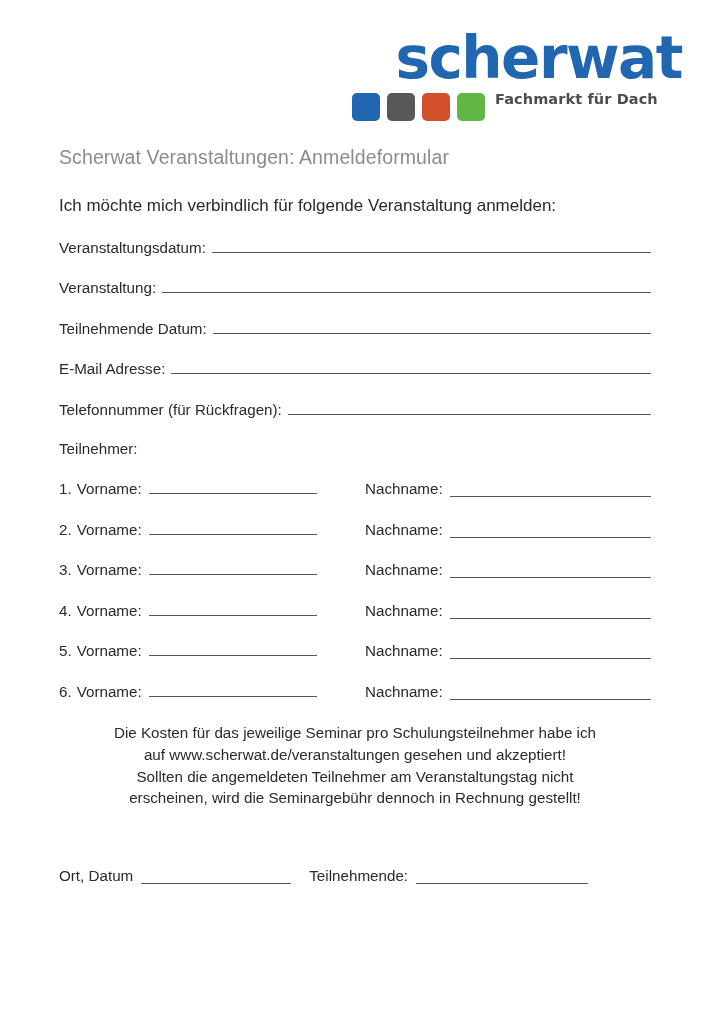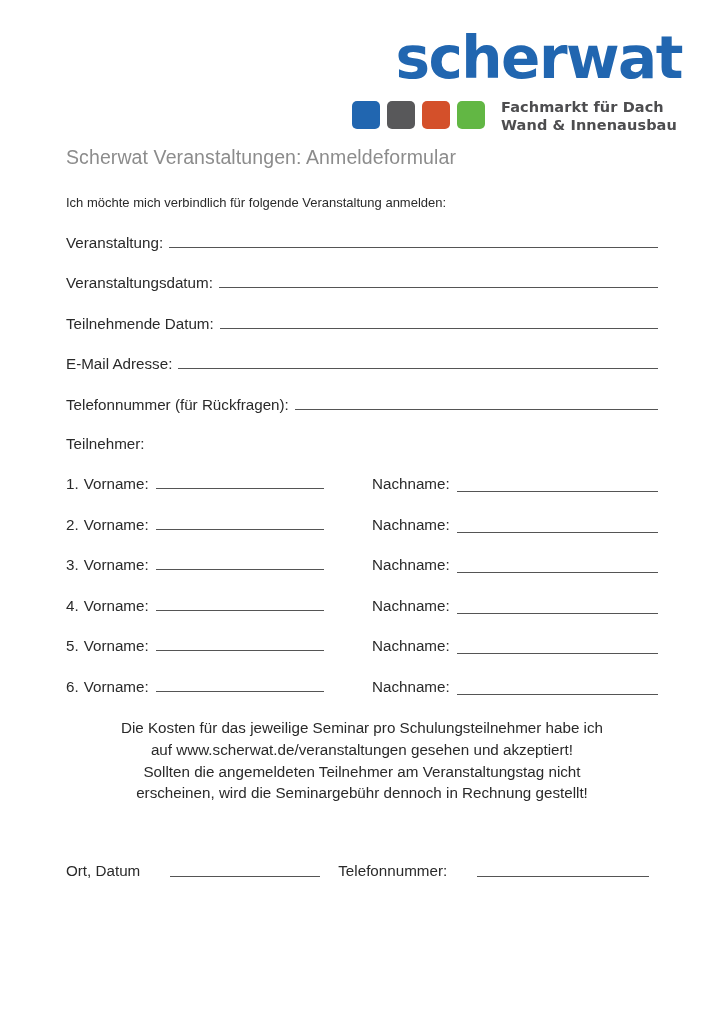--- a/index.html
+++ b/index.html
@@ -33,27 +33,27 @@
   }
   .logo-wordmark {
     font-family: "DejaVu Sans", sans-serif;
     font-size: 58px;
     line-height: 0.92;
     font-weight: 700;
     letter-spacing: -1.5px;
     color: #2166b0;
     text-align: right;
     display: block;
-    margin: 0 0 14px 0;
+    margin: 0 0 6px 0;
   }
   .logo-lower {
     display: flex;
     align-items: flex-start;
     justify-content: flex-start;
-    gap: 16px;
+    gap: 10px;
   }
   .logo-squares {
     display: flex;
     gap: 7px;
     padding-top: 2px;
   }
   .sq {
     width: 28px;
     height: 28px;
     border-radius: 5px;
@@ -70,36 +70,36 @@
     line-height: 1.22;
     color: #4d4d4f;
     letter-spacing: 0.1px;
     white-space: nowrap;
     text-align: left;
   }
 
   
   .content {
     position: absolute;
-    left: 66px;
+    left: 59px;
     top: 146px;
     width: 592px;
   }
 
   .doc-title {
     font-size: 19.5px;
     color: #8c8c8c;
     font-weight: 400;
     margin: 0;
     letter-spacing: 0.1px;
     line-height: 1.2;
   }
 
   .intro {
-    font-size: 13px;
+    font-size: 17px;
     margin: 26px 0 0 0;
     line-height: 1.25;
   }
 
   .field-list {
     margin-top: 21px;
   }
   .field-row {
     display: flex;
     align-items: baseline;
@@ -168,22 +168,21 @@
   
   .signature-row {
     display: flex;
     align-items: baseline;
     font-size: 15.2px;
     margin-top: 58px;
     white-space: nowrap;
   }
   .sig-group {
     display: flex;
-    align-items: flex-start;
-    gap: 22px;
+    align-items: flex-end;
   }
   .sig-blank {
     border-bottom: 1.4px solid #555555;
     height: 14px;
     margin-left: 8px;
   }
   .sig-blank-date { width: 150px; }
   .sig-blank-sign { width: 172px; }
   .sig-gap { width: 18px; }
 </style>
@@ -196,38 +195,37 @@
     <span class="logo-wordmark">scherwat</span>
     <div class="logo-lower">
       <div class="logo-squares">
         <span class="sq sq-blue"></span>
         <span class="sq sq-gray"></span>
         <span class="sq sq-orange"></span>
         <span class="sq sq-green"></span>
       </div>
       <div class="logo-tagline">
         <div>Fachmarkt für Dach</div>
-        <div>Wand &amp; Innenausbau</div>
       </div>
     </div>
   </div>
 
   <div class="content">
 
     <h1 class="doc-title">Scherwat Veranstaltungen: Anmeldeformular</h1>
 
     <p class="intro">Ich möchte mich verbindlich für folgende Veranstaltung anmelden:</p>
 
     <div class="field-list">
       <div class="field-row">
+        <span class="field-label">Veranstaltungsdatum:</span>
+        <span class="blank"></span>
+      </div>
+      <div class="field-row">
         <span class="field-label">Veranstaltung:</span>
-        <span class="blank"></span>
-      </div>
-      <div class="field-row">
-        <span class="field-label">Veranstaltungsdatum:</span>
         <span class="blank"></span>
       </div>
       <div class="field-row">
         <span class="field-label">Teilnehmende Datum:</span>
         <span class="blank"></span>
       </div>
       <div class="field-row">
         <span class="field-label">E-Mail Adresse:</span>
         <span class="blank"></span>
       </div>
@@ -320,19 +318,19 @@
 Sollten die angemeldeten Teilnehmer am Veranstaltungstag nicht
 erscheinen, wird die Seminargebühr dennoch in Rechnung gestellt!</div>
 
     <div class="signature-row">
       <span class="sig-group">
         <span>Ort, Datum</span>
         <span class="sig-blank sig-blank-date"></span>
       </span>
       <span class="sig-gap"></span>
       <span class="sig-group">
-        <span>Telefonnummer:</span>
+        <span>Teilnehmende:</span>
         <span class="sig-blank sig-blank-sign"></span>
       </span>
     </div>
 
   </div>
 </div>
 
 </body></html>

